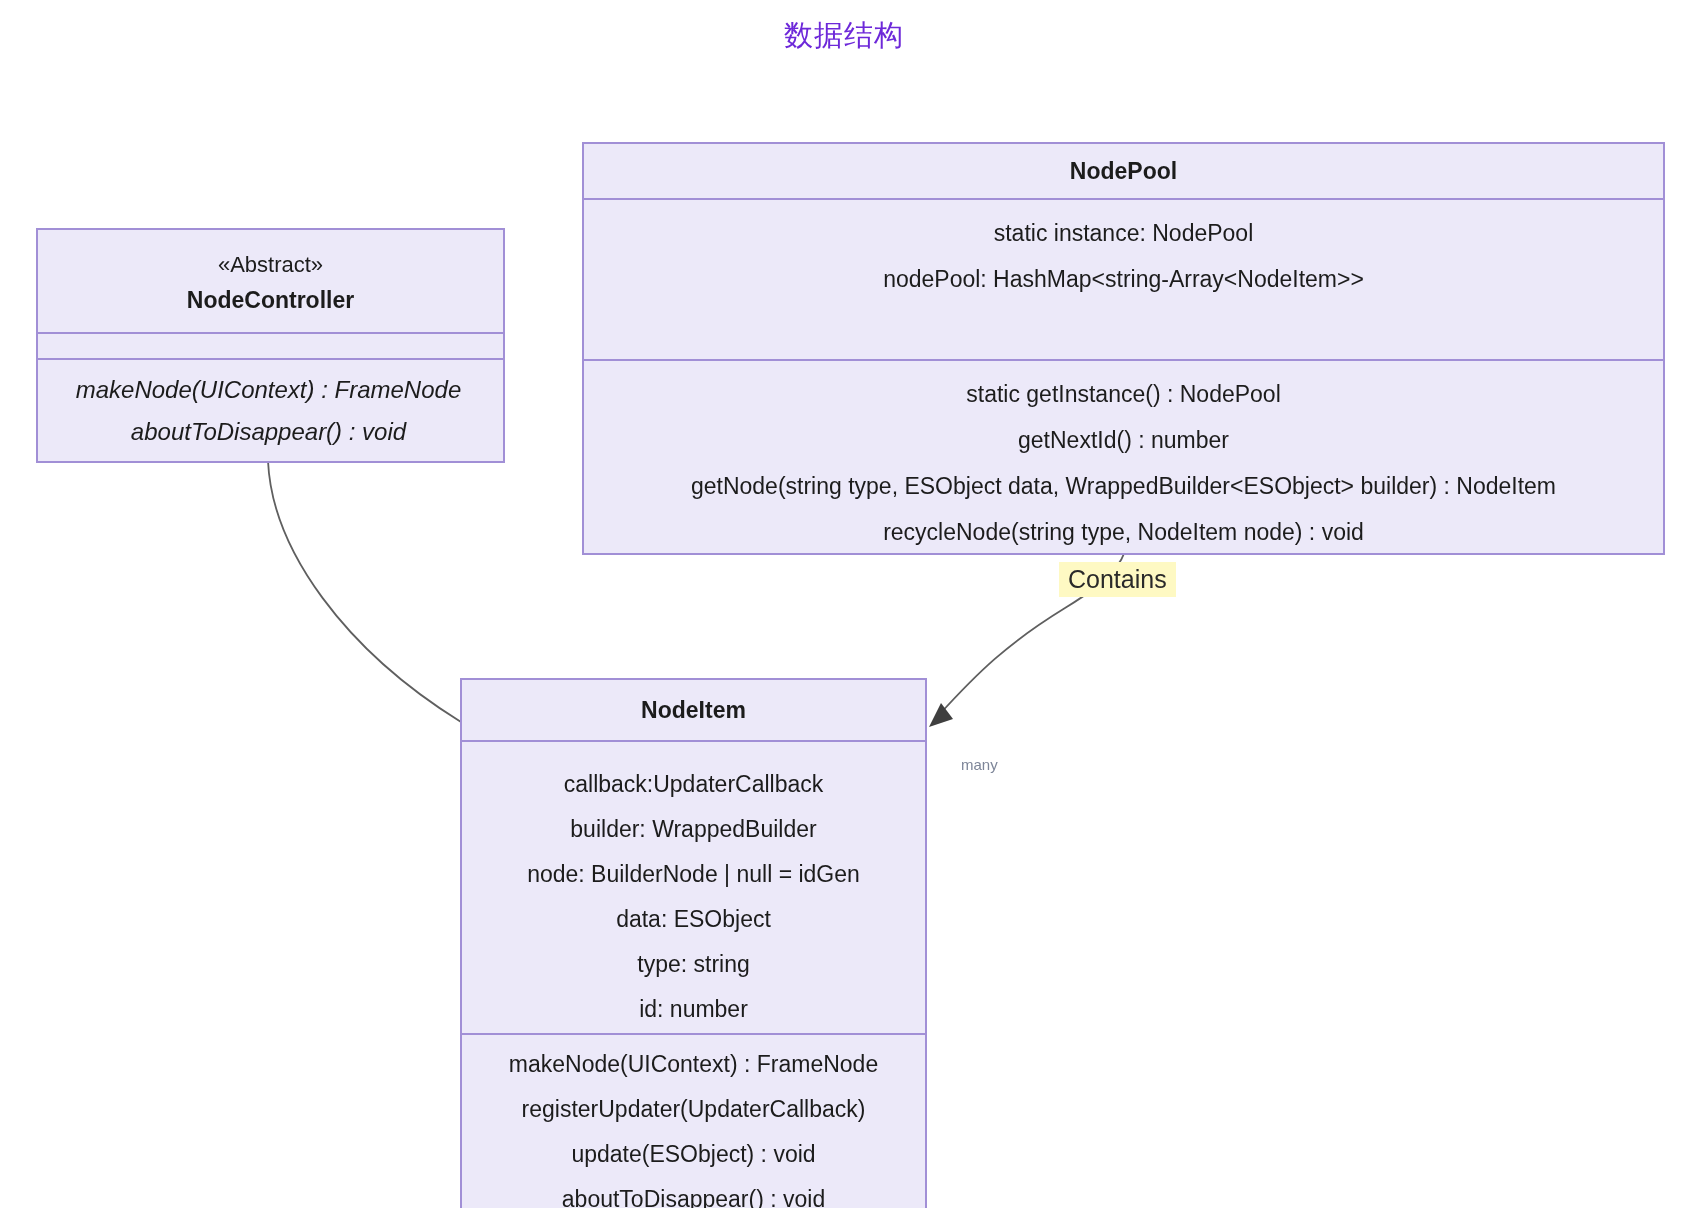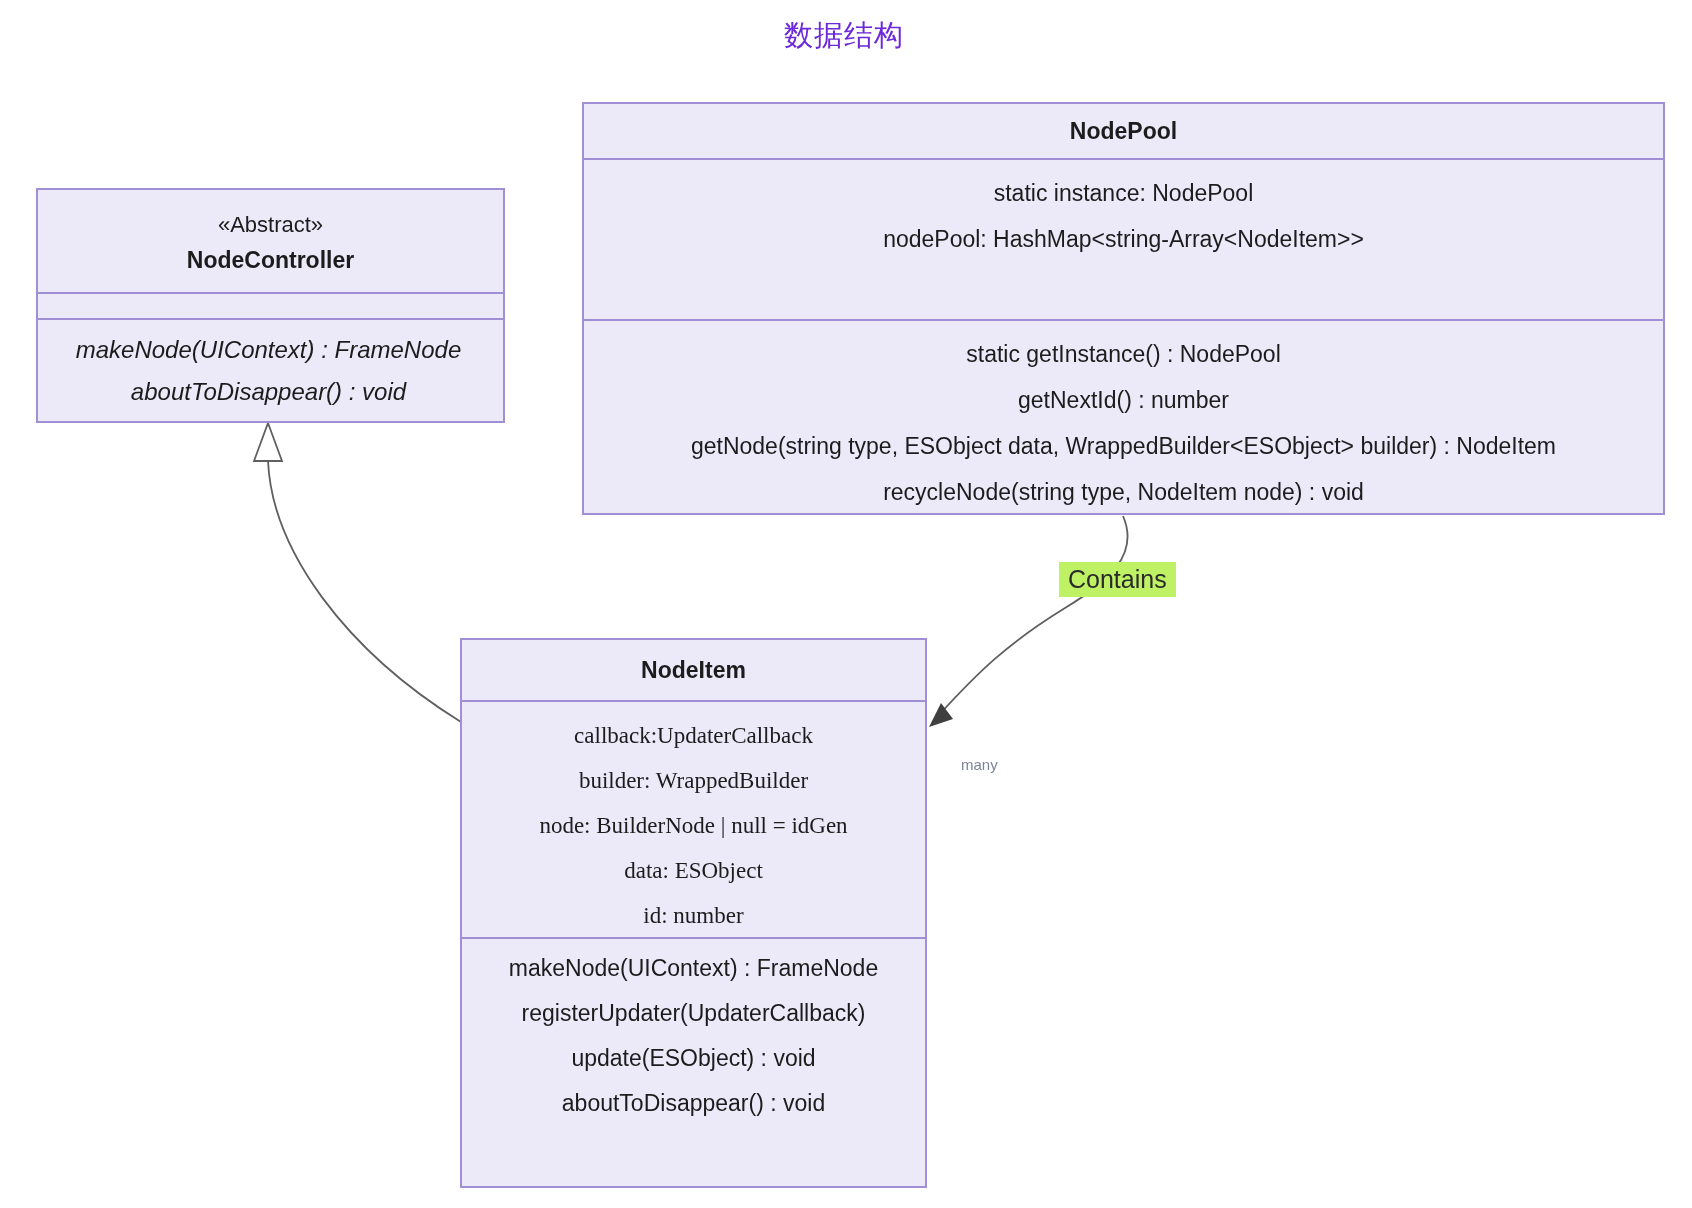--- a/index.html
+++ b/index.html
@@ -24,20 +24,21 @@
     font-size: 29px;
     color: #6d28d9;
     letter-spacing: 1px;
   }
   .uml-box {
     position: absolute;
     box-sizing: border-box;
     background: #ece9f9;
     border: 2px solid #a18fd6;
     color: #1c1c1c;
+    margin-top: 40px;
   }
   .uml-header {
     box-sizing: border-box;
     border-bottom: 2px solid #a18fd6;
     display: flex;
     flex-direction: column;
     align-items: center;
     justify-content: center;
     text-align: center;
   }
@@ -69,33 +70,33 @@
   #nodepool .uml-row     { line-height: 46px; }
   
   #nodecontroller  { left: 36px;  top: 188px; width: 469px;  height: 235px; }
   #nodecontroller .uml-header { height: 104px; padding-top: 4px; }
   #nodecontroller .uml-attrs  { height: 26px; padding: 0; }
   #nodecontroller .uml-row    { font-style: italic; font-size: 24px; line-height: 42px; }
   #nodecontroller .uml-methods{ padding-top: 9px; padding-left: 12px; }
   
   #nodeitem        { left: 460px; top: 638px; width: 467px;  height: 550px; }
   #nodeitem .uml-header { height: 62px; }
-  #nodeitem .uml-attrs  { height: 237px; padding-top: 11px; font-family: Liberation Serif, serif; }
+  #nodeitem .uml-attrs  { height: 293px; padding-top: 20px; }
   #nodeitem .uml-methods{ padding-top: 7px; }
 
   #edge-layer {
     position: absolute;
     left: 0; top: 0;
     width: 1692px;
     height: 1208px;
     pointer-events: none;
   }
   .edge-label {
     position: absolute;
-    background: #bef264;
+    background: #fef9c3;
     color: #2a2a2a;
     font-size: 25px;
     padding: 3px 9px;
     white-space: nowrap;
   }
   #contains-label { left: 1059px; top: 562px; }
   .multiplicity-label {
     position: absolute;
     left: 961px;
     top: 756px;
@@ -150,20 +151,21 @@
 
   <div id="nodeitem" class="uml-box">
     <div class="uml-header">
       <div class="uml-class-name">NodeItem</div>
     </div>
     <div class="uml-attrs">
       <div class="uml-row">callback:UpdaterCallback</div>
       <div class="uml-row">builder: WrappedBuilder</div>
       <div class="uml-row">node: BuilderNode | null = idGen</div>
       <div class="uml-row">data: ESObject</div>
+      <div class="uml-row">type: string</div>
       <div class="uml-row">id: number</div>
     </div>
     <div class="uml-methods">
       <div class="uml-row">makeNode(UIContext) : FrameNode</div>
       <div class="uml-row">registerUpdater(UpdaterCallback)</div>
       <div class="uml-row">update(ESObject) : void</div>
       <div class="uml-row">aboutToDisappear() : void</div>
     </div>
   </div>
 

